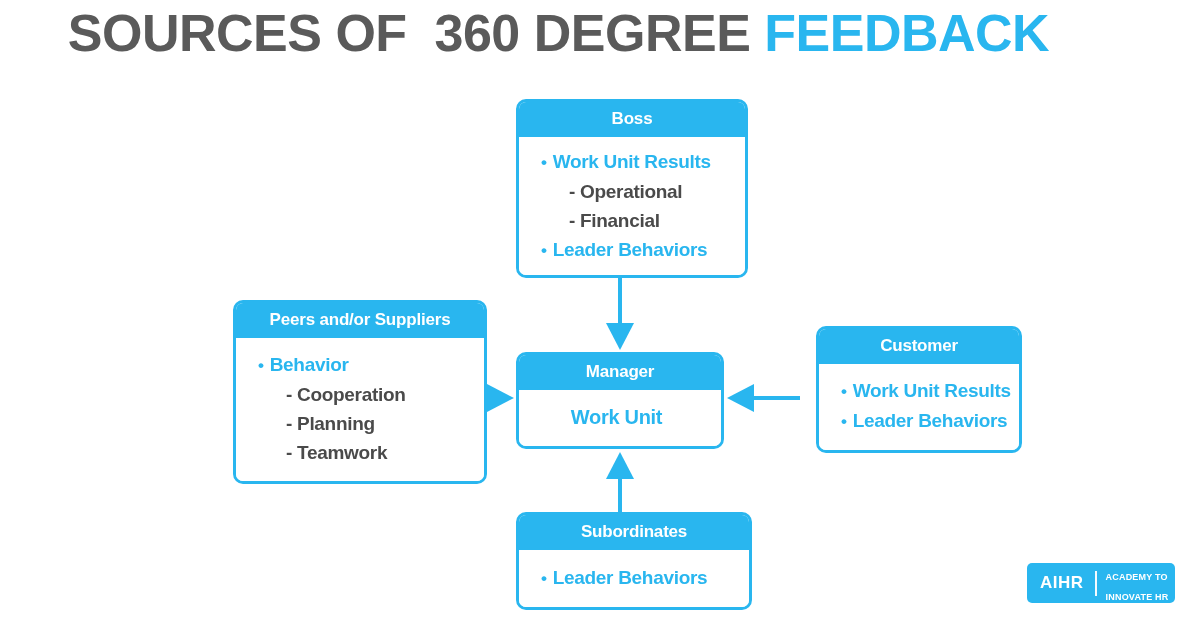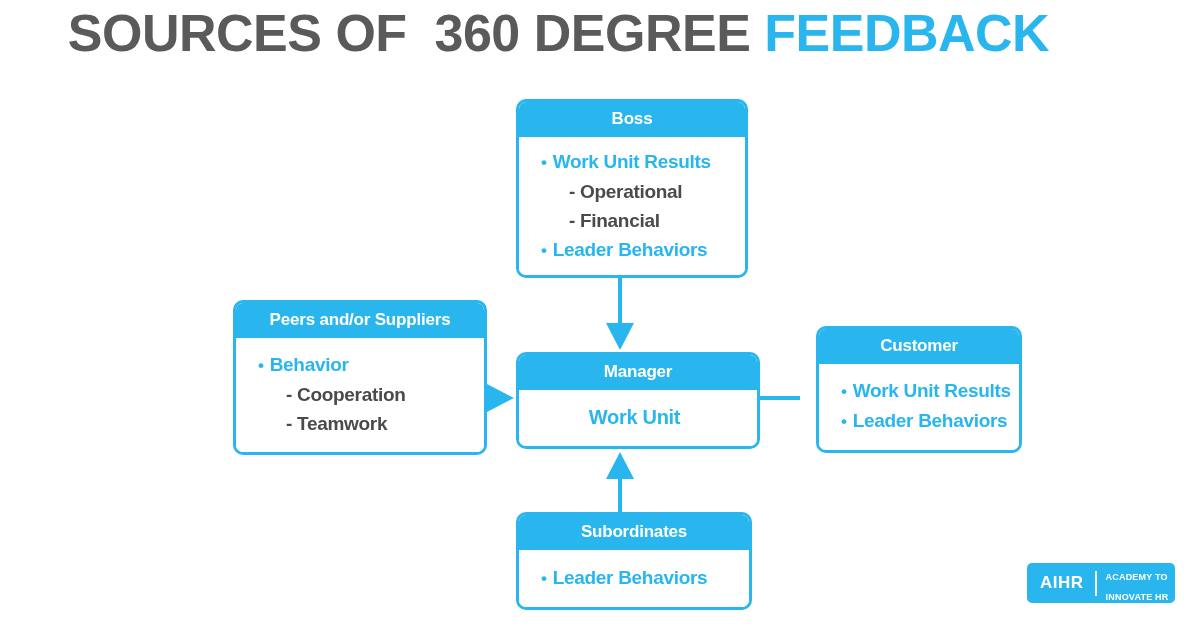--- a/index.html
+++ b/index.html
@@ -88,21 +88,21 @@
     font-weight: bold;
     font-size: 20px;
     line-height: 28px;
     text-align: center;
     letter-spacing: -0.3px;
   }
 
   
   #node-boss          { left: 516px; top: 99px;  width: 232px; }
   #node-peers         { left: 233px; top: 300px; width: 254px; }
-  #node-manager       { left: 516px; top: 352px; width: 244px; }
+  #node-manager       { left: 516px; top: 352px; width: 208px; }
   #node-customer      { left: 800px; top: 326px; width: 206px; margin-left: 16px; }
   #node-subordinates  { left: 516px; top: 512px; width: 236px; }
 
   #node-manager .node-body { padding: 13px 7px 15px 0; }
   #node-customer .node-body { padding: 12px 0 14px 0; }
   #node-subordinates .node-body { padding: 13px 0 14px 0; }
   #node-peers .node-body { padding: 12px 0 14px 0; }
 
   
   #connectors {
@@ -194,20 +194,21 @@
 </div>
 
 <div class="node" id="node-peers">
   <div class="node-header">Peers and/or Suppliers</div>
   <div class="node-body">
     <div class="bullet-row">
       <span class="bullet-dot">•</span>
       <span>Behavior</span>
     </div>
     <div class="sub-row">- Cooperation</div>
+    <div class="sub-row">- Planning</div>
     <div class="sub-row">- Teamwork</div>
   </div>
 </div>
 
 <div class="node" id="node-manager">
   <div class="node-header">Manager</div>
   <div class="node-body">
     <div class="plain-center">Work Unit</div>
   </div>
 </div>

